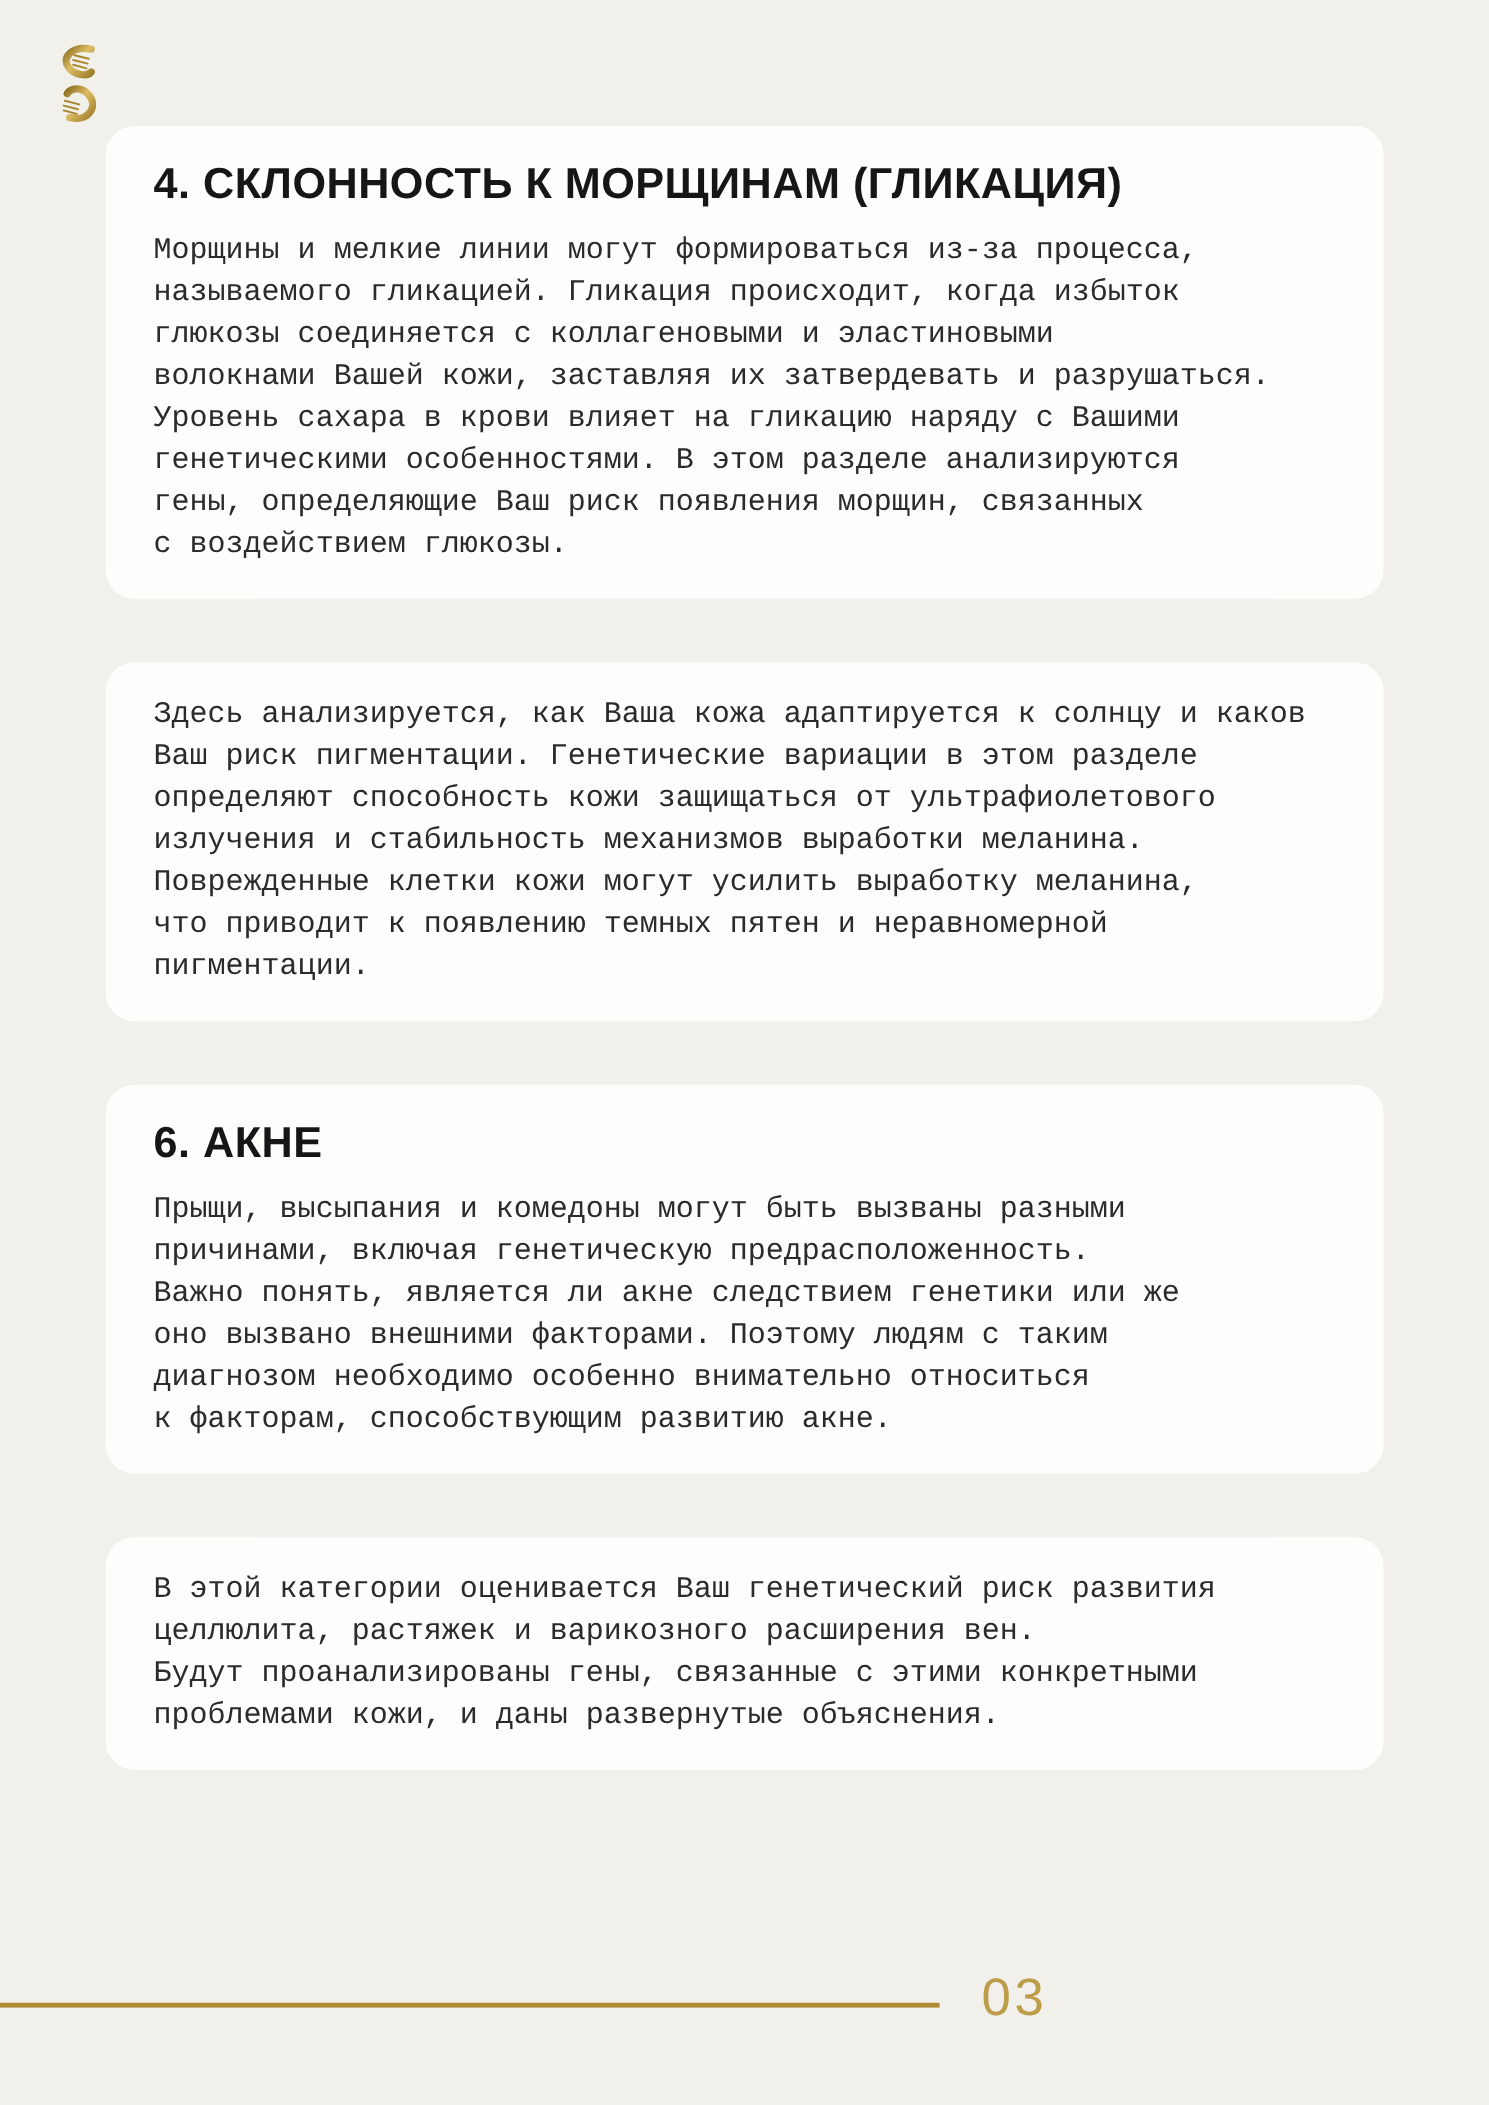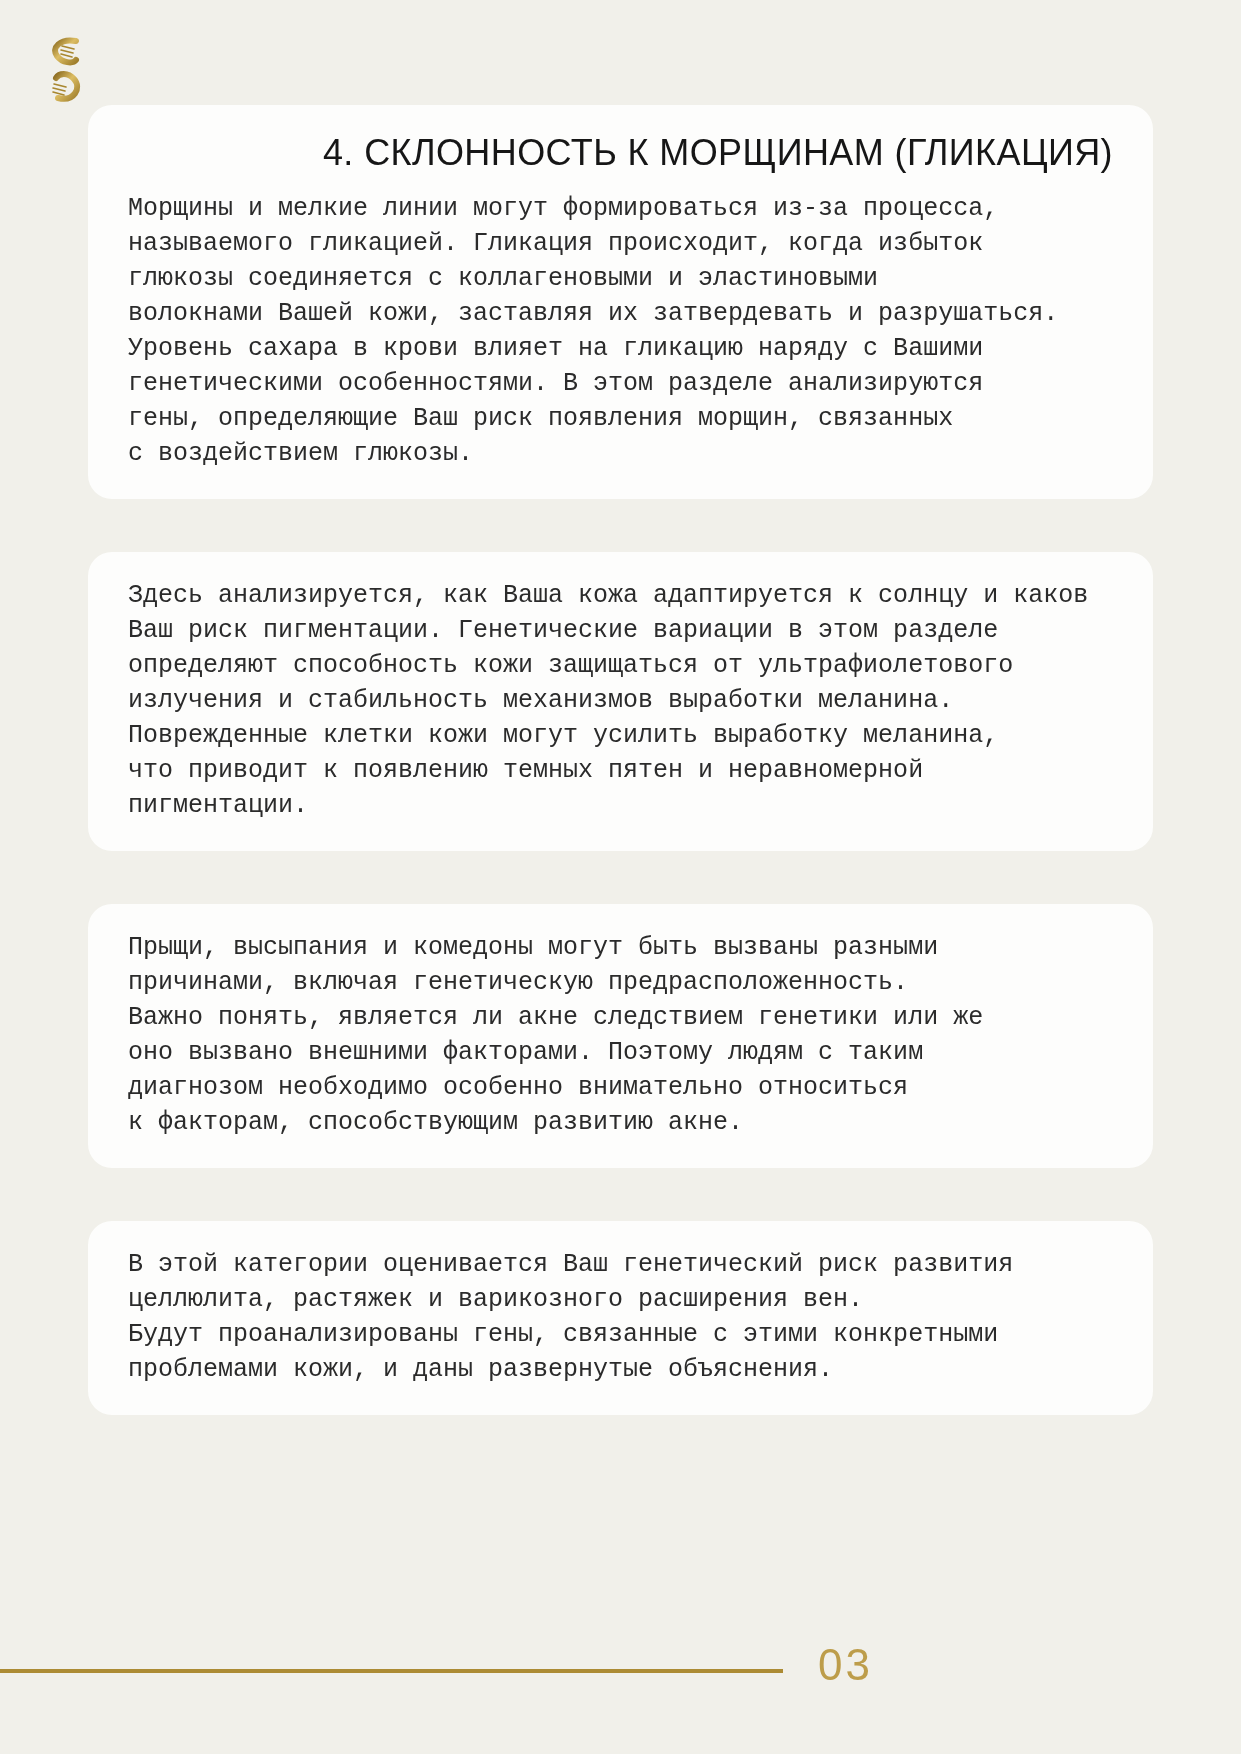--- a/index.html
+++ b/index.html
@@ -27,24 +27,23 @@
   .card {
     background: #fdfdfc;
     border-radius: 24px;
     padding: 26px 40px 28px 40px;
     margin-bottom: 53px;
   }
   .card-title {
     margin: 0 0 16px 0;
     font-size: 36px;
     line-height: 44px;
-    font-weight: 400;
+    font-weight: 700;
     letter-spacing: 0.4px;
     color: #161616;
-    text-align: right;
   }
   .card-body {
     margin: 0;
     font-size: 25px;
     line-height: 35px;
     color: #2b2b2b;
     white-space: pre-line;
     font-family: Liberation Mono, monospace;
   }
   .footer-line {
@@ -107,20 +106,21 @@
     <p class="card-body">Здесь анализируется, как Ваша кожа адаптируется к солнцу и каков
 Ваш риск пигментации. Генетические вариации в этом разделе
 определяют способность кожи защищаться от ультрафиолетового
 излучения и стабильность механизмов выработки меланина.
 Поврежденные клетки кожи могут усилить выработку меланина,
 что приводит к появлению темных пятен и неравномерной
 пигментации.</p>
   </section>
 
   <section class="card">
+    <h2 class="card-title">6. АКНЕ</h2>
     <p class="card-body">Прыщи, высыпания и комедоны могут быть вызваны разными
 причинами, включая генетическую предрасположенность.
 Важно понять, является ли акне следствием генетики или же
 оно вызвано внешними факторами. Поэтому людям с таким
 диагнозом необходимо особенно внимательно относиться
 к факторам, способствующим развитию акне.</p>
   </section>
 
   <section class="card">
     <p class="card-body">В этой категории оценивается Ваш генетический риск развития

